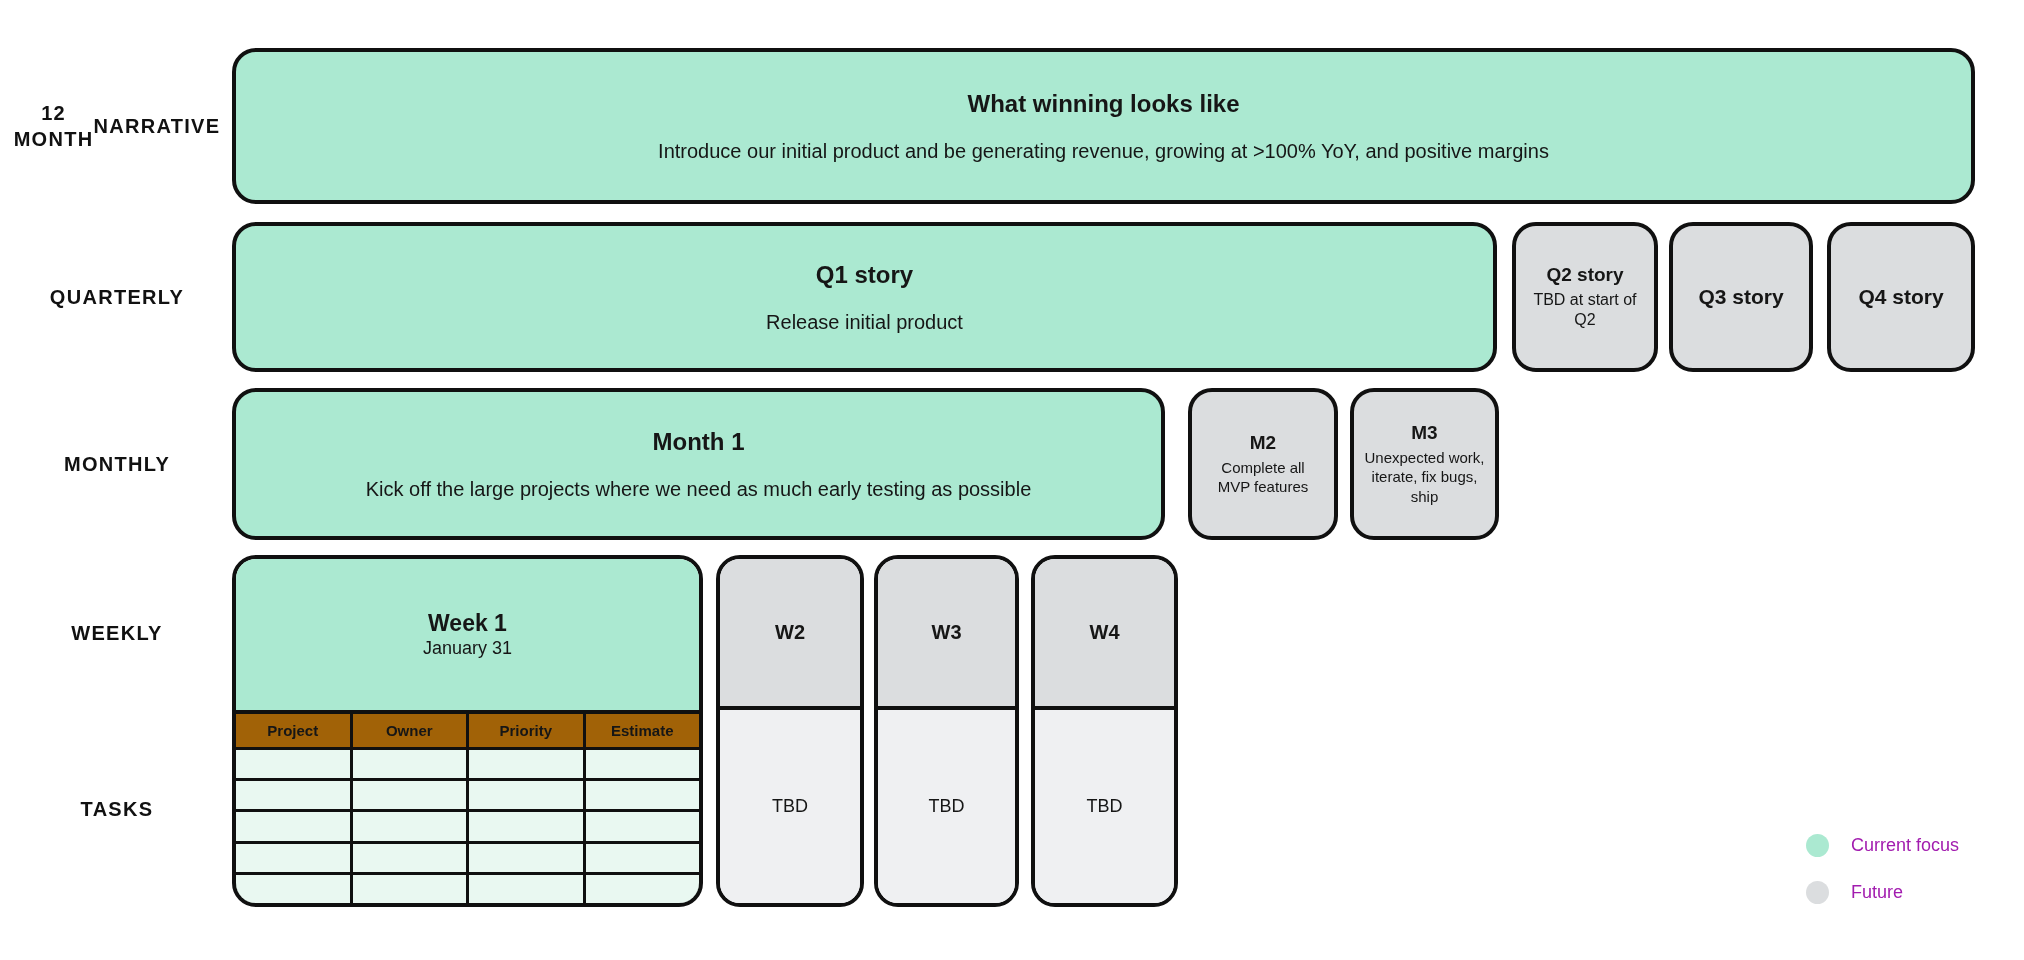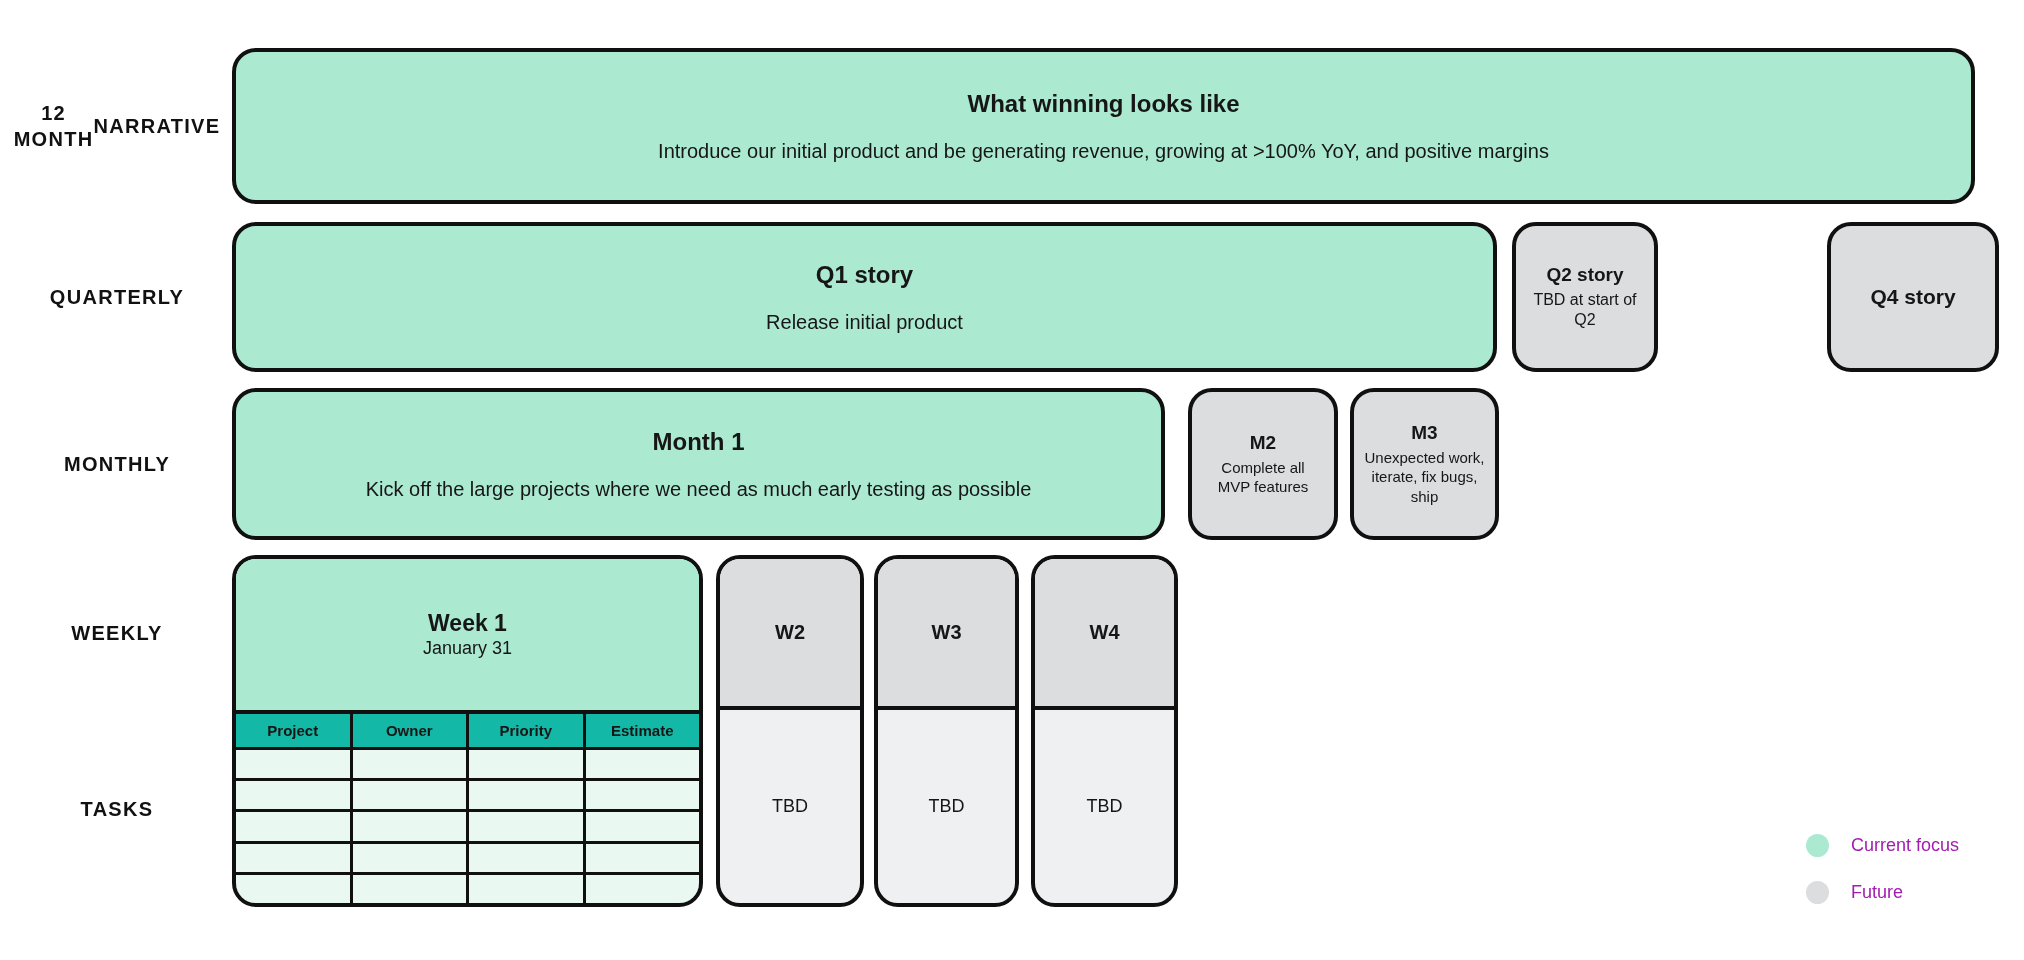--- a/index.html
+++ b/index.html
@@ -32,57 +32,57 @@
   .title-md{font-weight:bold;font-size:21px;}
   .title-sm{font-weight:bold;font-size:19px;}
   .sub-sm{font-size:16px;line-height:1.25;margin-top:4px;}
   .sub-xs{font-size:15px;line-height:1.28;margin-top:4px;}
   
   .box-narrative{left:232px;top:48px;width:1743px;height:156px;padding:0 30px;}
   
   .box-q1{left:232px;top:222px;width:1265px;height:150px;}
   .box-q2{left:1512px;top:222px;width:146px;height:150px;padding:0 8px;}
   .box-q3{left:1669px;top:222px;width:144px;height:150px;}
-  .box-q4{left:1827px;top:222px;width:172px;height:150px;}
+  .box-q4{left:1827px;top:222px;width:148px;height:150px;}
   
   .box-m1{left:232px;top:388px;width:933px;height:152px;padding:0 24px;}
   .box-m2{left:1188px;top:388px;width:150px;height:152px;padding:0 16px;}
   .box-m3{left:1350px;top:388px;width:149px;height:152px;padding:0 6px;}
   
   .box-w1{left:232px;top:555px;width:471px;height:352px;justify-content:flex-start;}
   .w1-head{
     width:100%;height:151px;background:#abe9d1;box-sizing:border-box;
     display:flex;flex-direction:column;align-items:center;justify-content:center;
   }
   .w1-title{font-weight:bold;font-size:23px;}
   .w1-sub{font-size:18px;margin-top:1px;}
   .w1-table{
     width:100%;flex:1;display:grid;
     grid-template-columns:repeat(4,1fr);
     grid-template-rows:33px repeat(5,1fr);
     gap:3px;background:#101010;border-top:4px solid #101010;
   }
   .th{
-    background:#14b8a6;display:flex;align-items:center;justify-content:center;
+    background:#a16207;display:flex;align-items:center;justify-content:center;
     font-weight:bold;font-size:15px;
   }
   .task-cell{background:#e9f8f1;}
   .box-wk{justify-content:flex-start;}
   .box-w2{left:716px;top:555px;width:148px;height:352px;}
   .box-w3{left:874px;top:555px;width:145px;height:352px;}
   .box-w4{left:1031px;top:555px;width:147px;height:352px;}
   .wk-top{
     width:100%;height:151px;background:#dbdddf;box-sizing:border-box;
     border-bottom:4px solid #101010;
     display:flex;align-items:center;justify-content:center;
     font-weight:bold;font-size:20px;
   }
   .wk-body{
     width:100%;flex:1;background:#eff0f2;
-    display:flex;align-items:center;justify-content:center;font-size:18px;border-radius:30px;
+    display:flex;align-items:center;justify-content:center;font-size:18px;
   }
   
   .legend{position:absolute;left:1806px;top:834px;}
   .legend-row{display:flex;align-items:center;margin-bottom:24px;}
   .legend-dot{width:23px;height:23px;border-radius:50%;margin-right:22px;flex:0 0 auto;}
   .dot-current{background:#abe9d1;}
   .dot-future{background:#dbdddf;}
   .legend-text{font-size:18px;color:#a21caf;}
 </style>
 </head>
@@ -104,20 +104,23 @@
     <div class="sub-lg">Introduce our initial product and be generating revenue, growing at &gt;100% YoY, and positive margins</div>
   </div>
 
   <div class="box current box-q1">
     <div class="title-lg">Q1 story</div>
     <div class="sub-lg">Release initial product</div>
   </div>
   <div class="box future box-q2">
     <div class="title-sm">Q2 story</div>
     <div class="sub-sm">TBD at start of Q2</div>
+  </div>
+  <div class="box future box-q3">
+    <div class="title-md">Q3 story</div>
   </div>
   <div class="box future box-q4">
     <div class="title-md">Q4 story</div>
   </div>
 
   <div class="box current box-m1">
     <div class="title-lg">Month 1</div>
     <div class="sub-lg">Kick off the large projects where we need as much early testing as possible</div>
   </div>
   <div class="box future box-m2">

